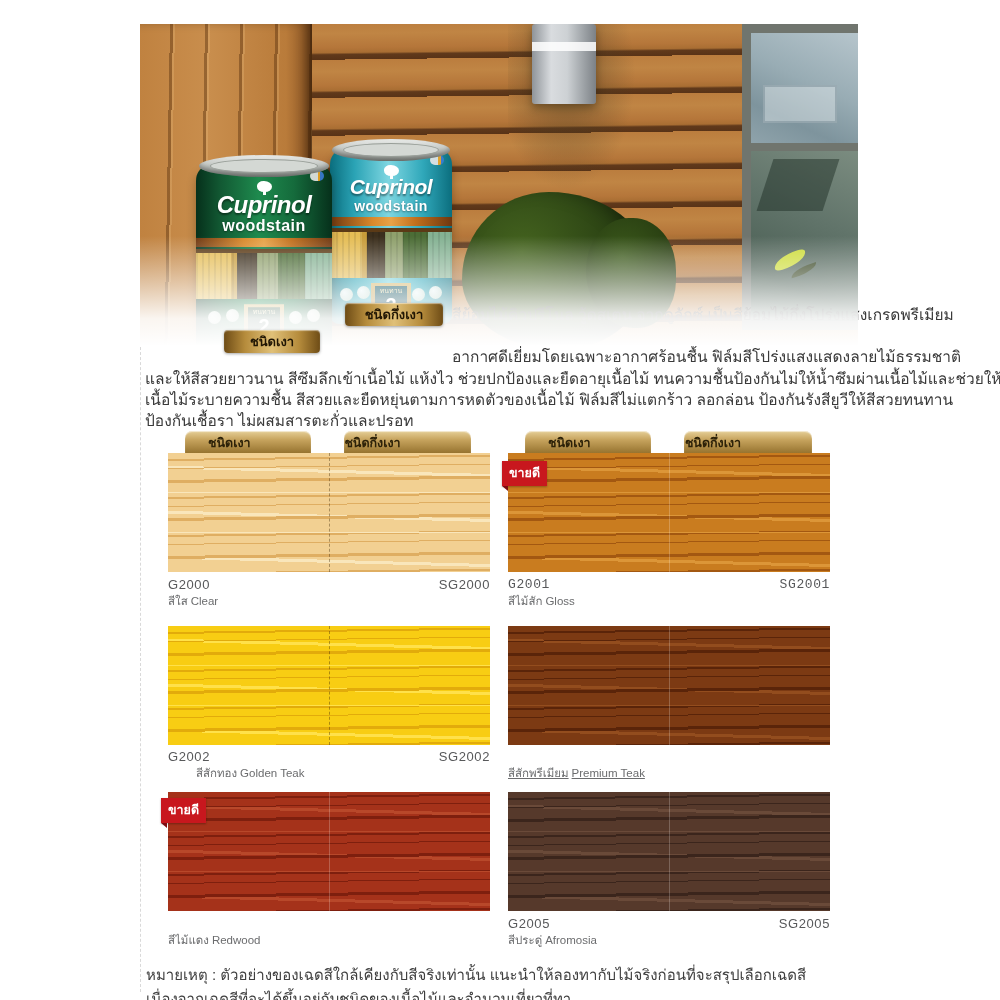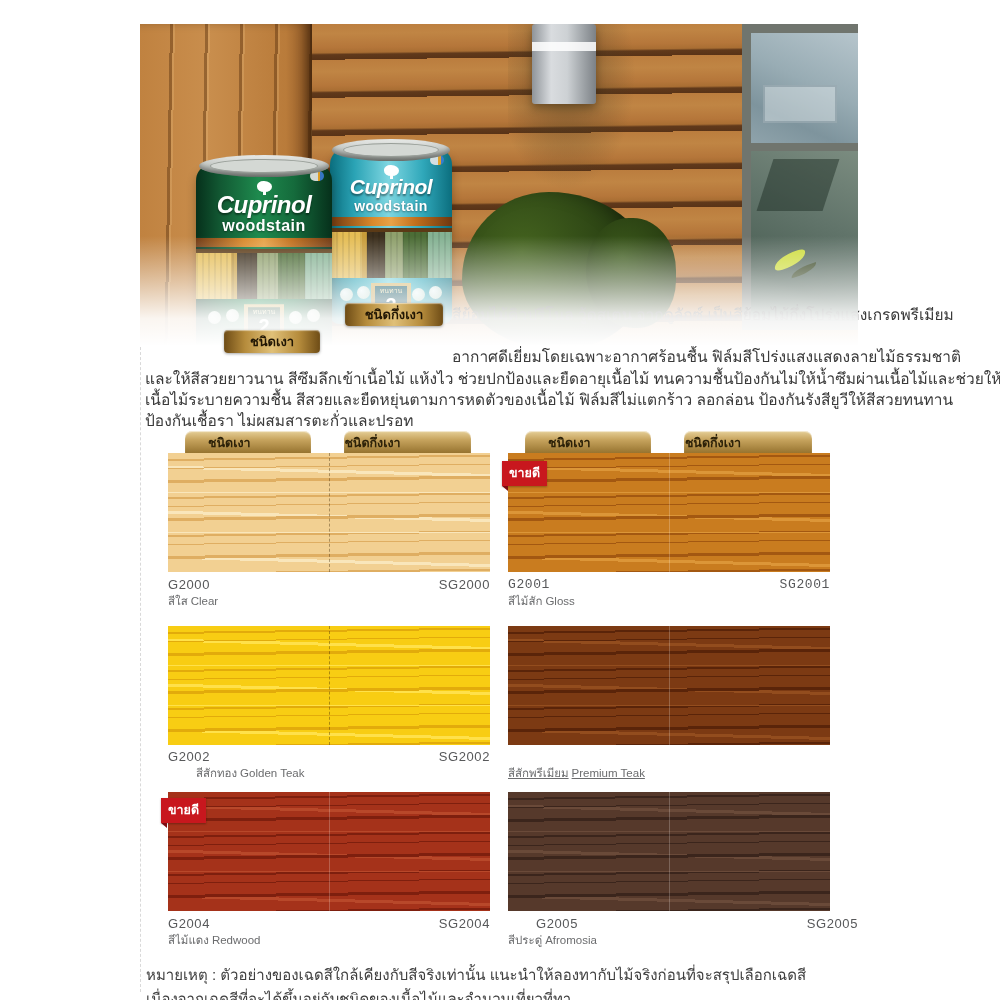--- a/index.html
+++ b/index.html
@@ -137,21 +137,21 @@
   .swatch.light-sw::after { border-left:1px dashed rgba(60,40,10,.4); }
   .swatch.dark-sw::after { border-left:1px solid rgba(255,255,255,.22); }
   .sw-r1c1 { left:168px; top:453px; } .sw-r1c2 { left:508px; top:453px; }
   .sw-r2c1 { left:168px; top:626px; } .sw-r2c2 { left:508px; top:626px; }
   .sw-r3c1 { left:168px; top:792px; } .sw-r3c2 { left:508px; top:792px; }
 
   .code-row { position:absolute; width:322px; display:flex; justify-content:space-between;
     color:#57585a; font-size:13px; letter-spacing:.6px; }
   .cr-r1c1 { left:168px; top:577px; } .cr-r1c2 { left:508px; top:577px;font-family:Liberation Mono, monospace; }
   .cr-r2c1 { left:168px; top:749px; } .cr-r2c2 { left:508px; top:749px; }
-  .cr-r3c1 { left:168px; top:916px; } .cr-r3c2 { left:536px; top:916px;align-items:flex-end; }
+  .cr-r3c1 { left:168px; top:916px; } .cr-r3c2 { left:508px; top:916px;align-items:flex-end; }
 
   .name-row { position:absolute; color:#6b6c6e; font-size:11.5px; }
   .nr-r1c1 { left:168px; top:592px; } .nr-r1c2 { left:508px; top:592px; }
   .nr-r2c1 { left:172px; top:764px;margin-left:24px; } .nr-r2c2 { left:508px; top:764px;text-decoration:underline; }
   .nr-r3c1 { left:168px; top:931px; } .nr-r3c2 { left:508px; top:931px; }
   .name-row .en { margin-left:3px; }
 
   .bestseller { position:absolute; z-index:5; background:#c8171e; color:#fff;
     font-size:12.5px; font-weight:bold; padding:2px 7px 3px; box-shadow:0 1px 2px rgba(0,0,0,.3); }
   .bs-1 { left:502px; top:461px; } .bs-2 { left:161px; top:798px; }
@@ -281,24 +281,20 @@
     <span>SG2000</span>
   </div>
   <div class="code-row cr-r1c2">
     <span>G2001</span>
     <span>SG2001</span>
   </div>
   <div class="code-row cr-r2c1">
     <span>G2002</span>
     <span>SG2002</span>
   </div>
-  <div class="code-row cr-r3c1">
-    <span>G2004</span>
-    <span>SG2004</span>
-  </div>
   <div class="code-row cr-r3c2">
     <span>G2005</span>
     <span>SG2005</span>
   </div>
 
   <div class="name-row nr-r1c1">
     <span>สีใส</span><span class="en">Clear</span>
   </div>
   <div class="name-row nr-r1c2">
     <span>สีไม้สัก</span><span class="en">Gloss</span>

